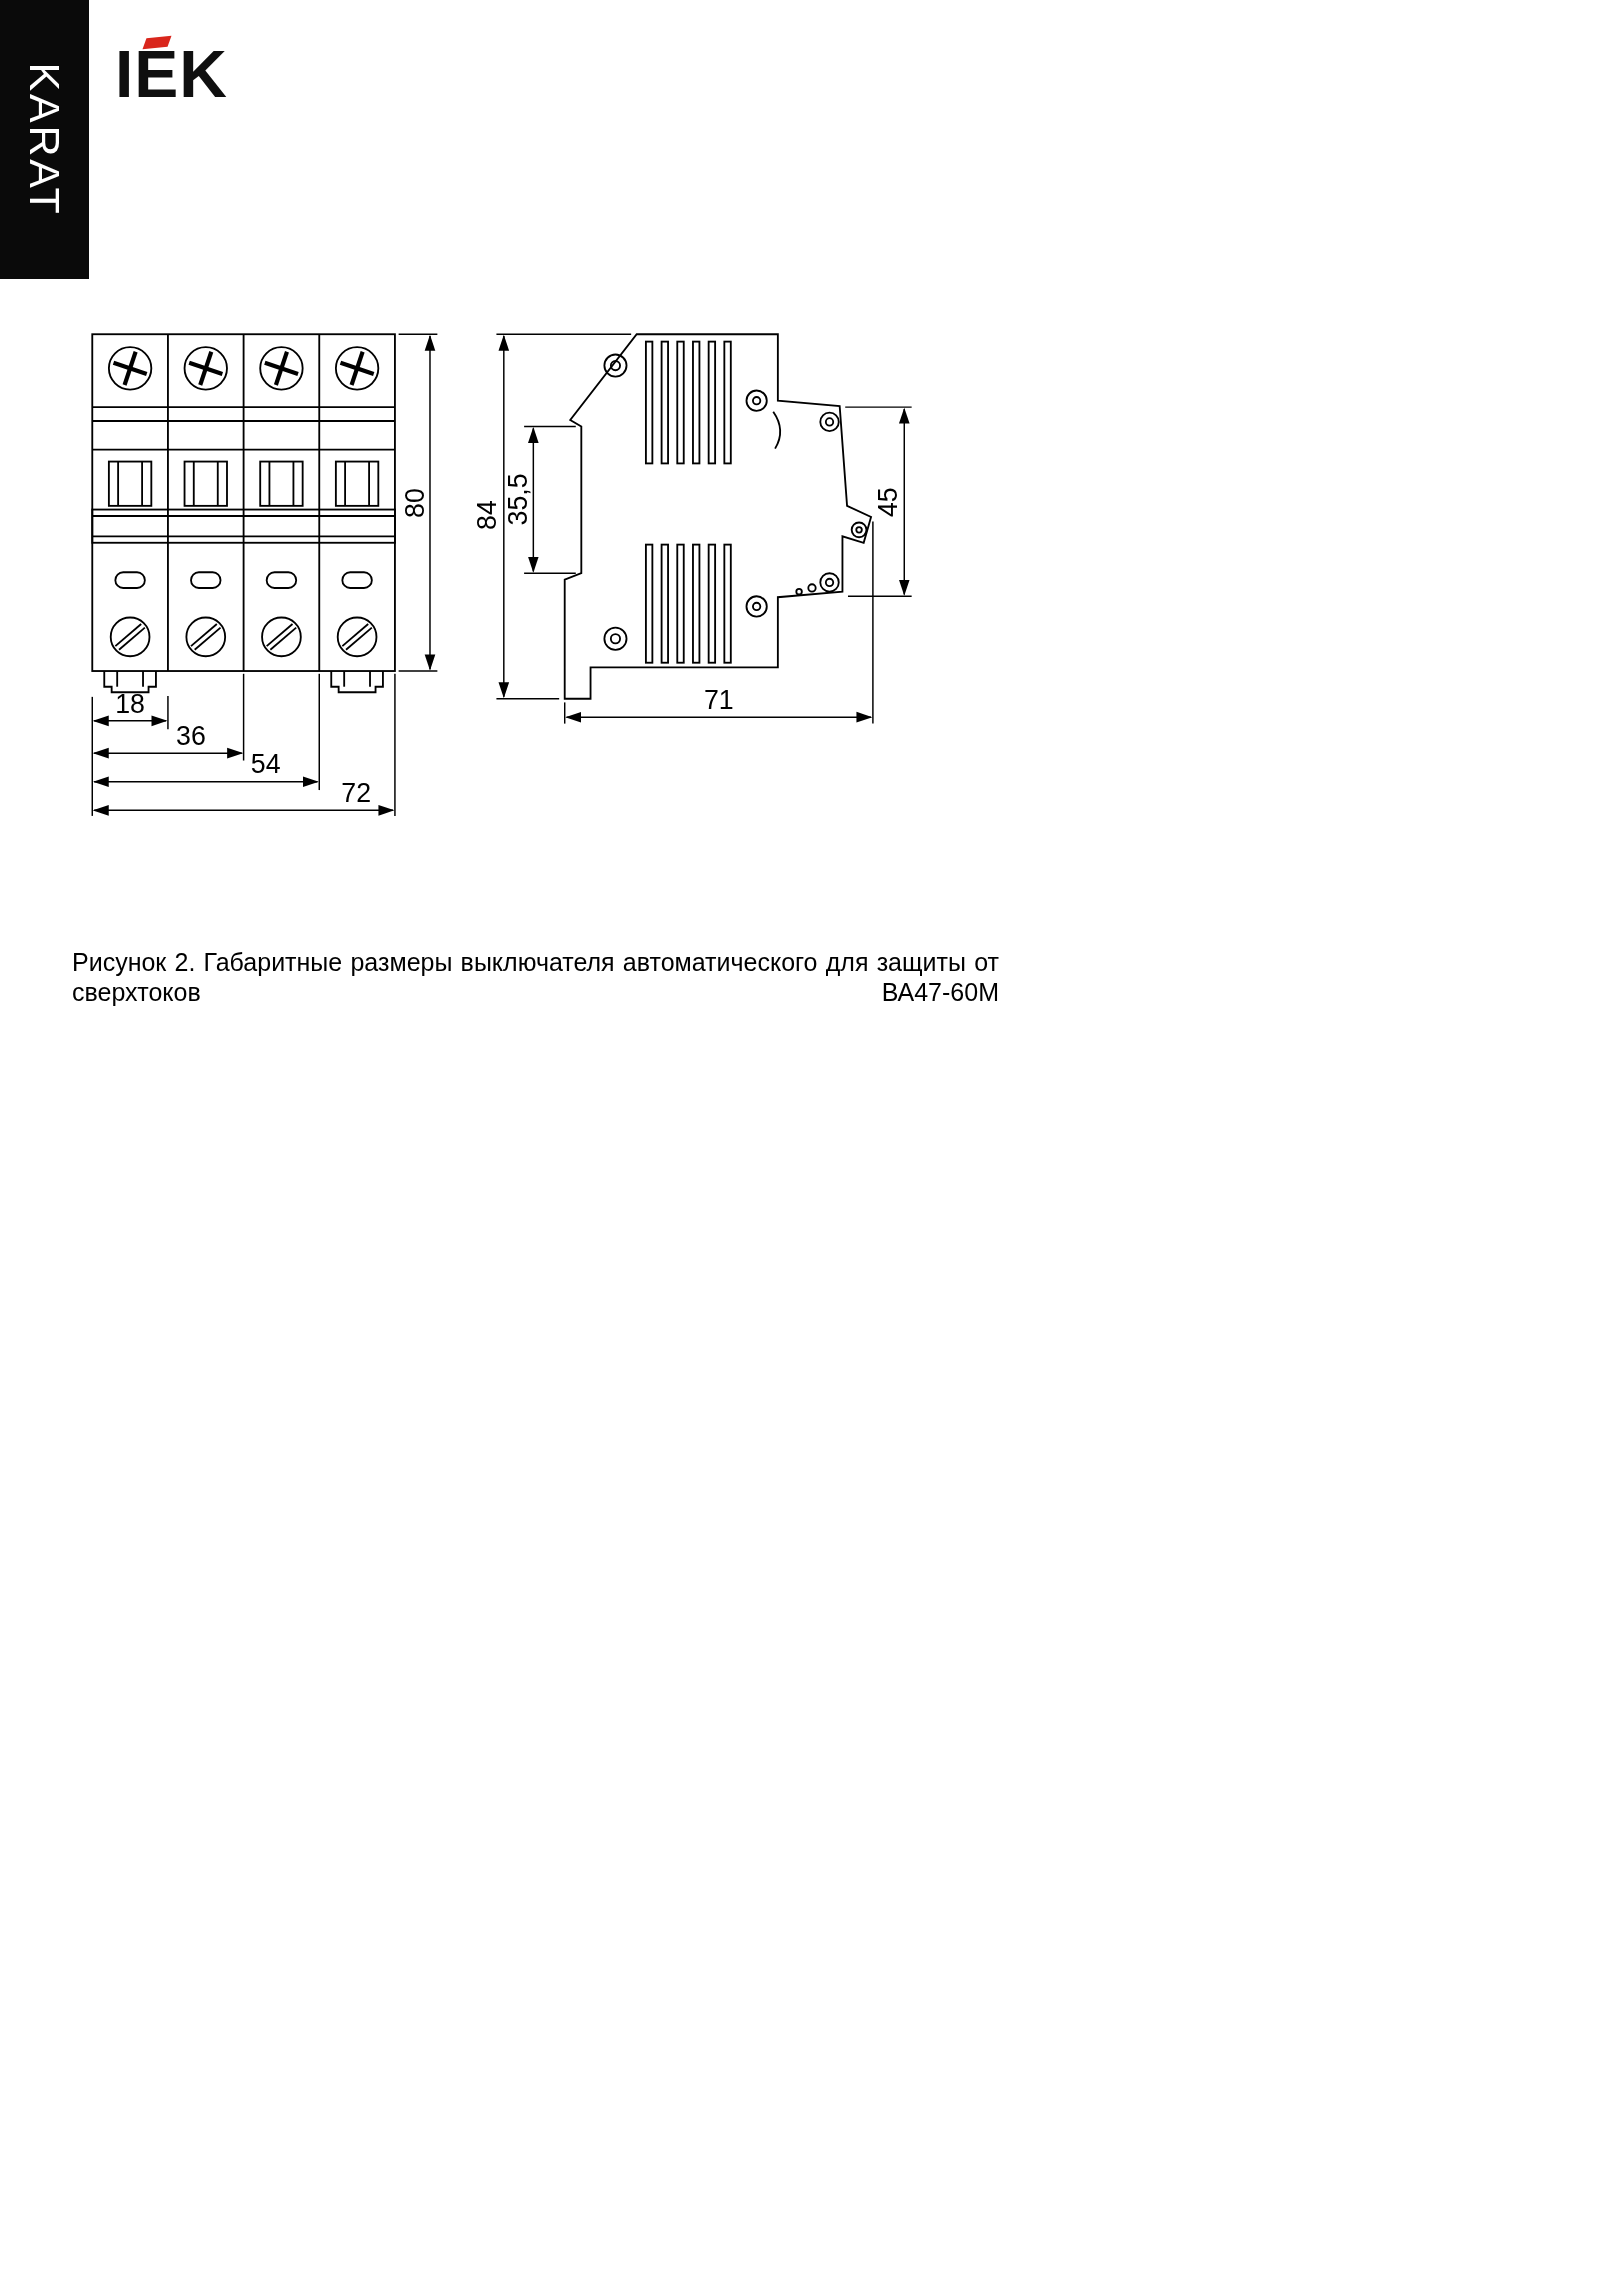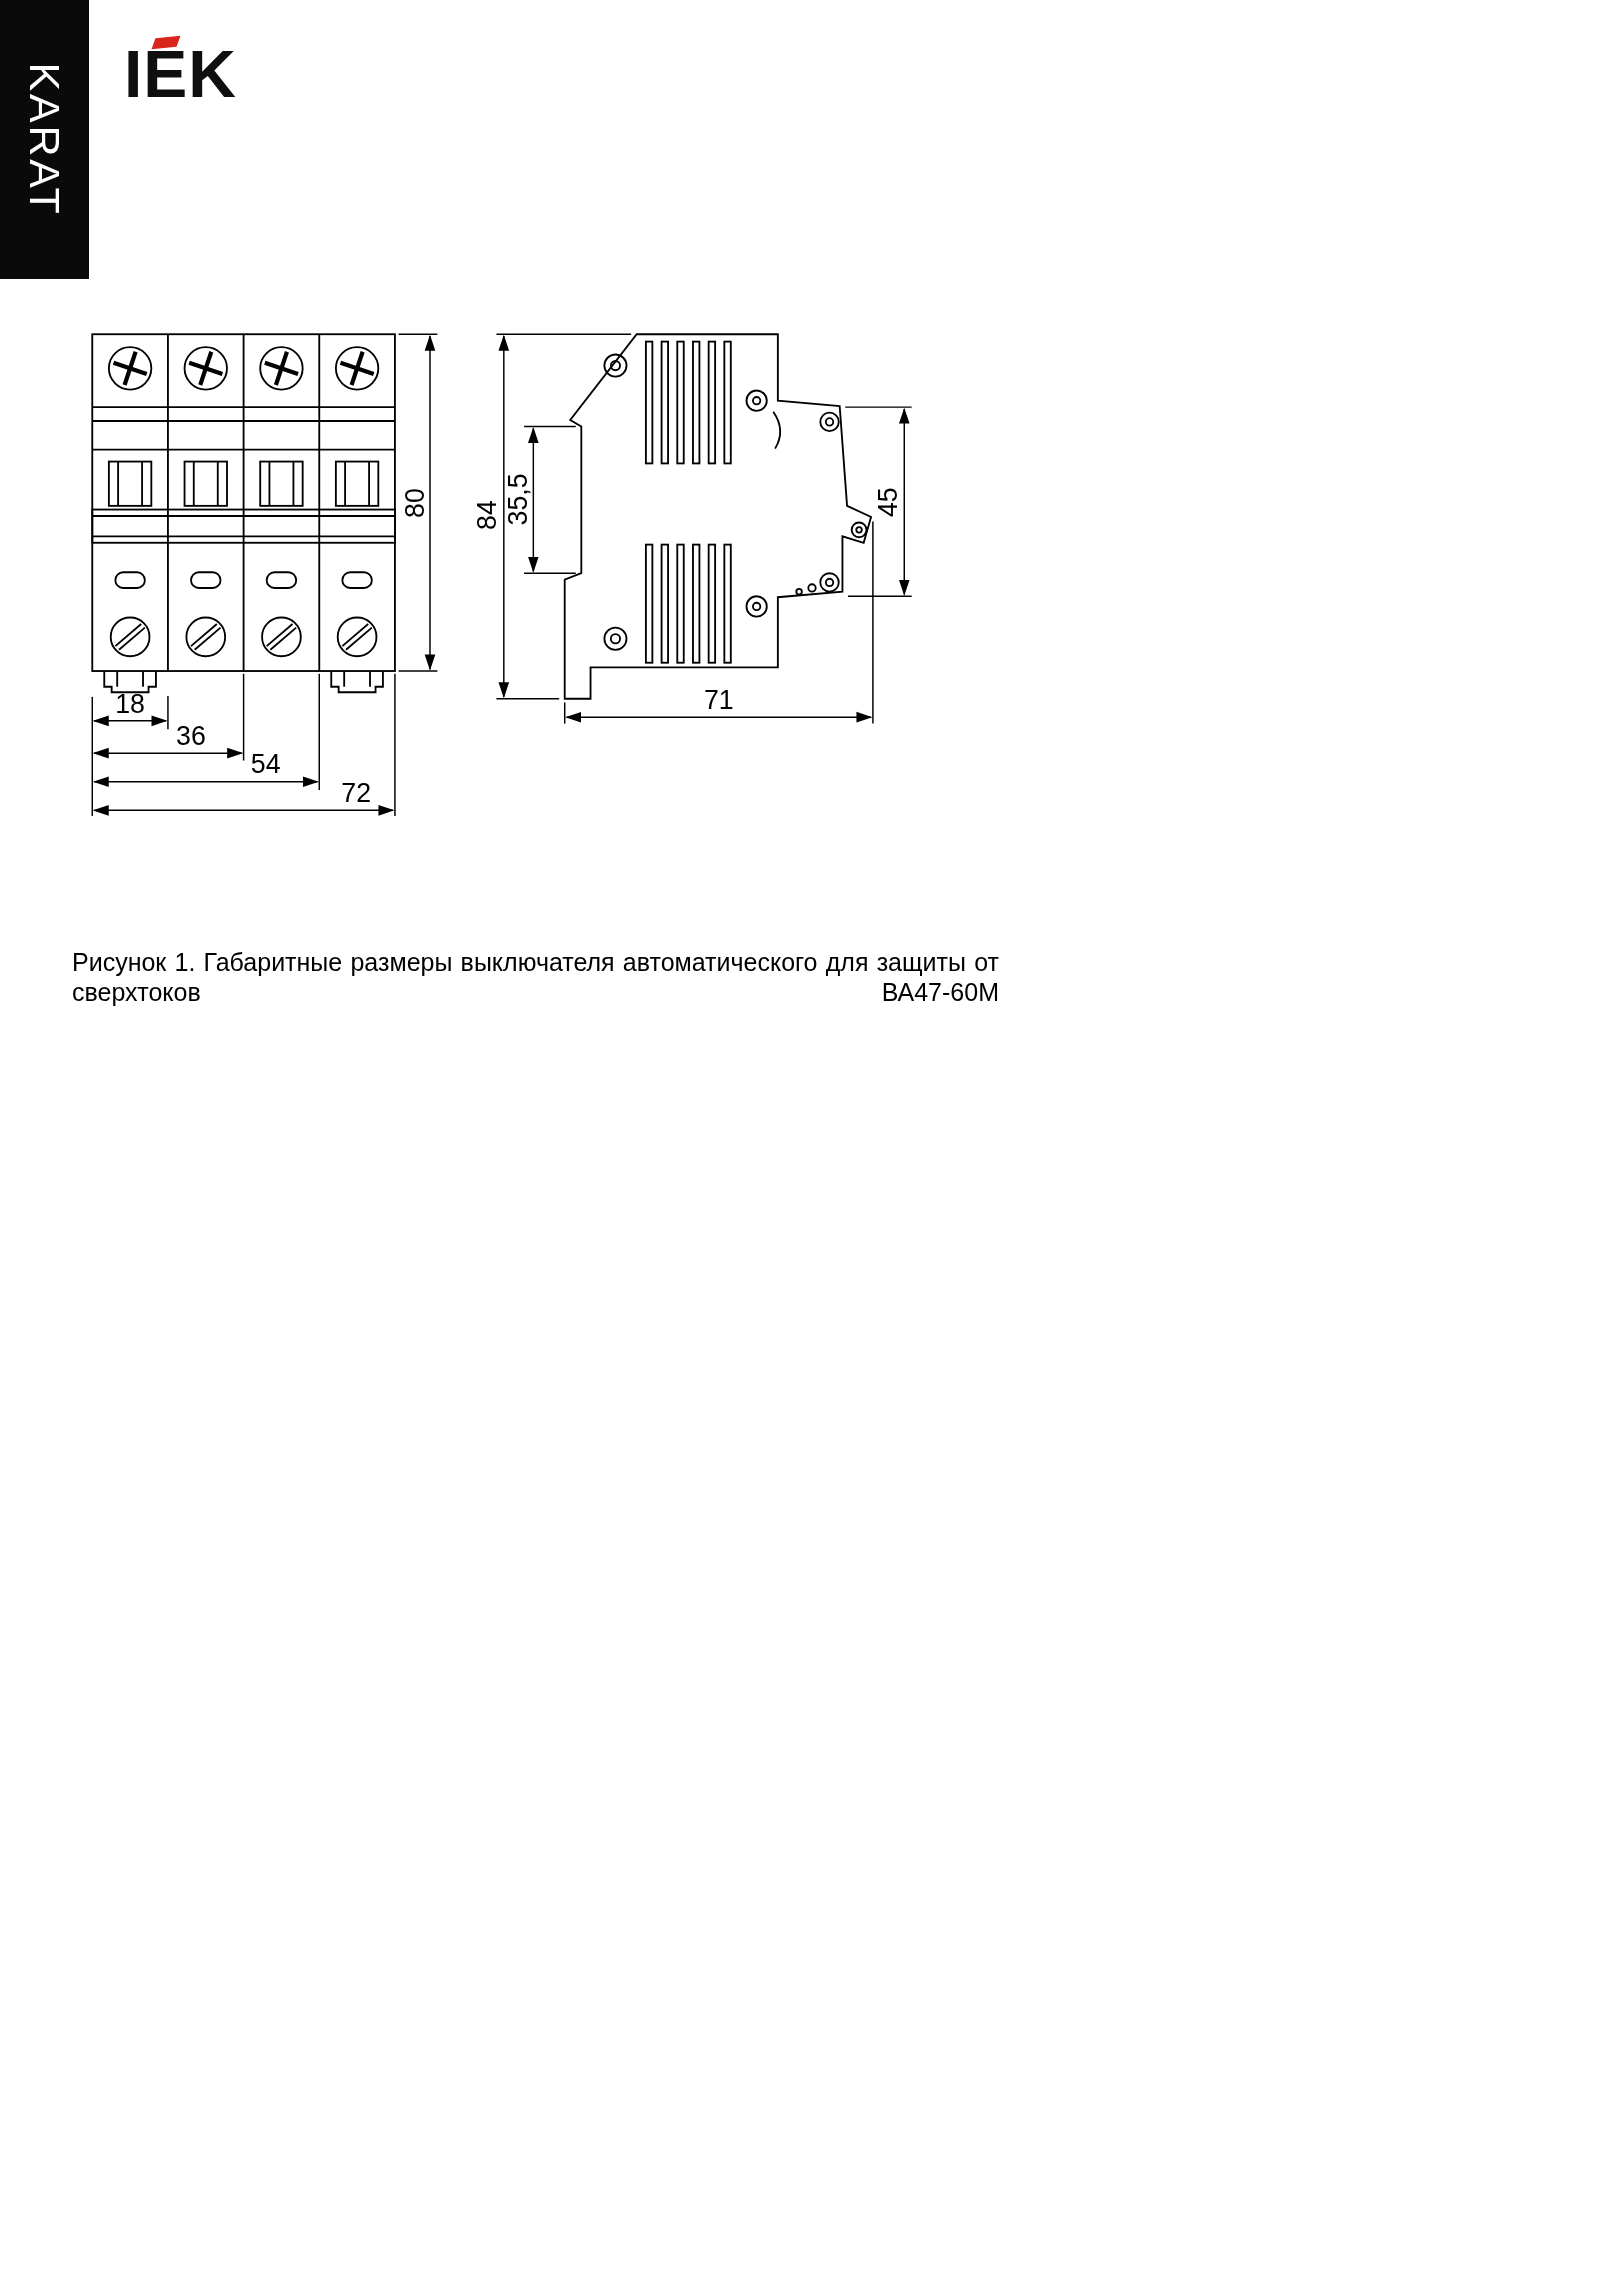--- a/index.html
+++ b/index.html
@@ -18,21 +18,21 @@
     display:flex; align-items:center; justify-content:center;
   }
   .karat-banner .karat-text {
     color:#ffffff;
     transform:rotate(90deg);
     font-size:43px;
     letter-spacing:2.8px;
     white-space:nowrap;
   }
   .iek-logo {
-    position:absolute; left:124px; top:41px;
+    position:absolute; left:115px; top:41px;
     font-size:66px; font-weight:700; line-height:1;
     letter-spacing:0.9px; color:#0f0f0f;
   }
   .iek-accent {
     position:absolute;
     left:29.5px; top:-3.7px;
     width:24px; height:11px;
     background:#d9261c;
     transform:skewX(-25deg) rotate(-6deg);
   }
@@ -285,16 +285,16 @@
         <line x1="980" y1="443" x2="980" y2="644" marker-start="url(#arr)" marker-end="url(#arr)"></line>
         <line x1="614" y1="777" x2="944" y2="777" marker-start="url(#arr)" marker-end="url(#arr)"></line>
       </g>
       <text x="538" y="558" text-anchor="middle" transform="rotate(-90 538 558)">84</text>
       <text x="571" y="541" text-anchor="middle" transform="rotate(-90 571 541)">35,5</text>
       <text x="972" y="544" text-anchor="middle" transform="rotate(-90 972 544)">45</text>
       <text x="779" y="768" text-anchor="middle">71</text>
     </g>
   </svg>
 
-  <div class="caption">Рисунок 1. Габаритные размеры выключателя автоматического для защиты от сверхтоков ВА47-60М</div>
+  <div class="caption">Рисунок 2. Габаритные размеры выключателя автоматического для защиты от сверхтоков ВА47-60М</div>
 
 </div>
 
 
 </body></html>

